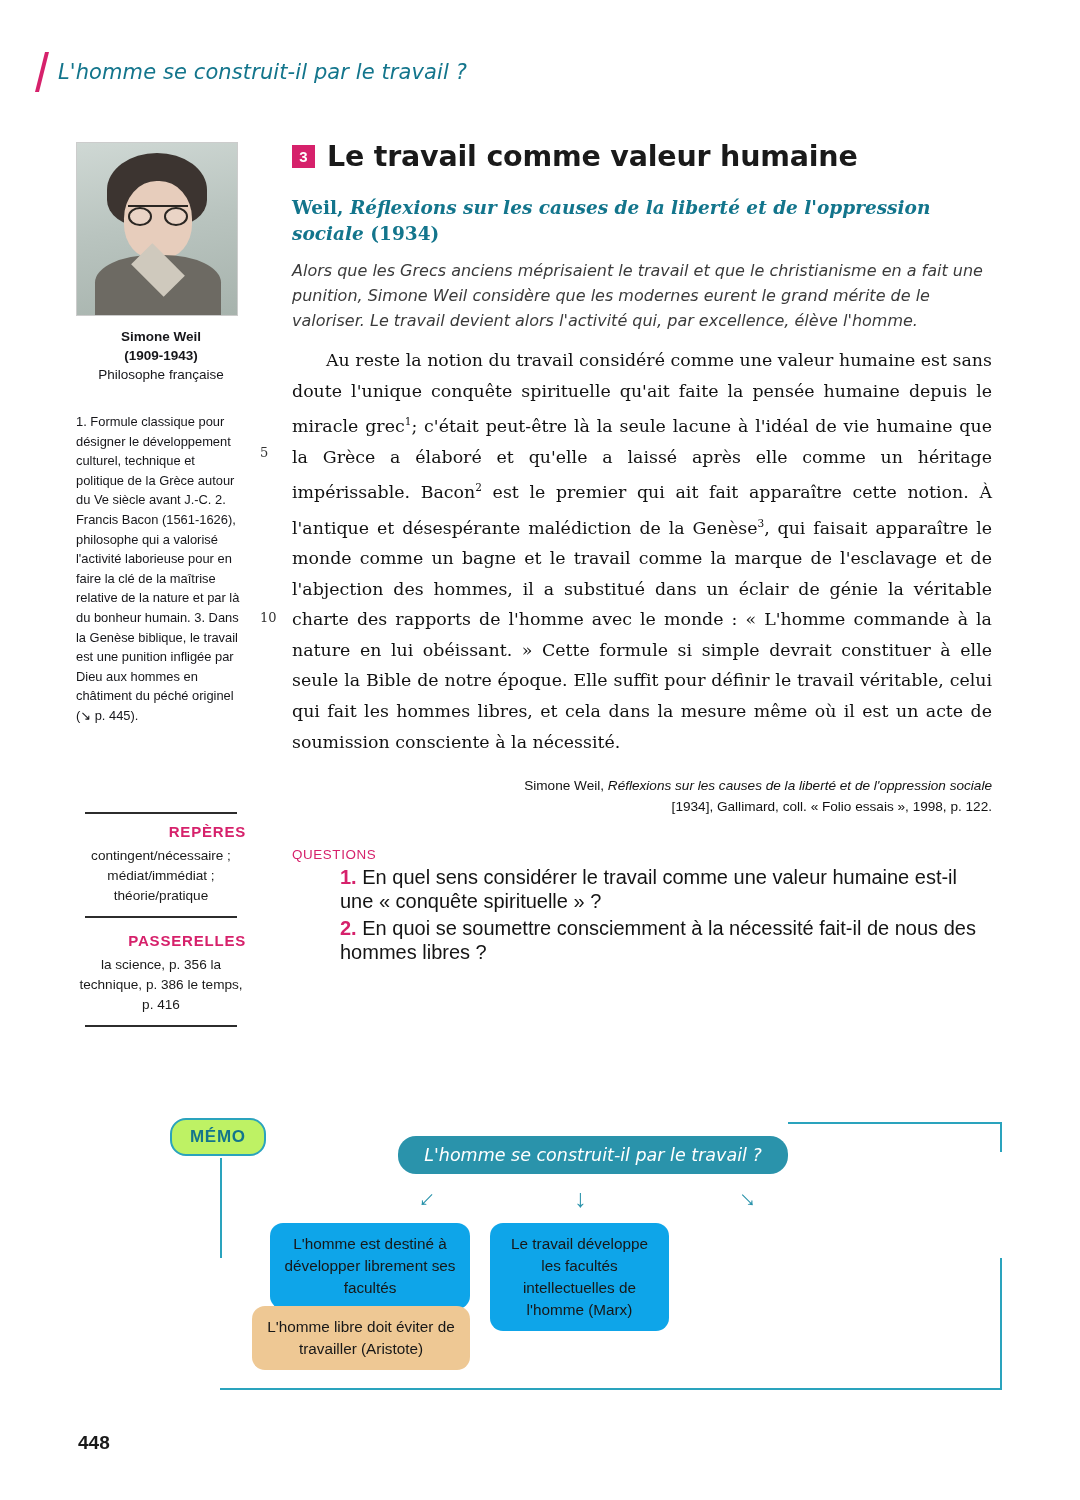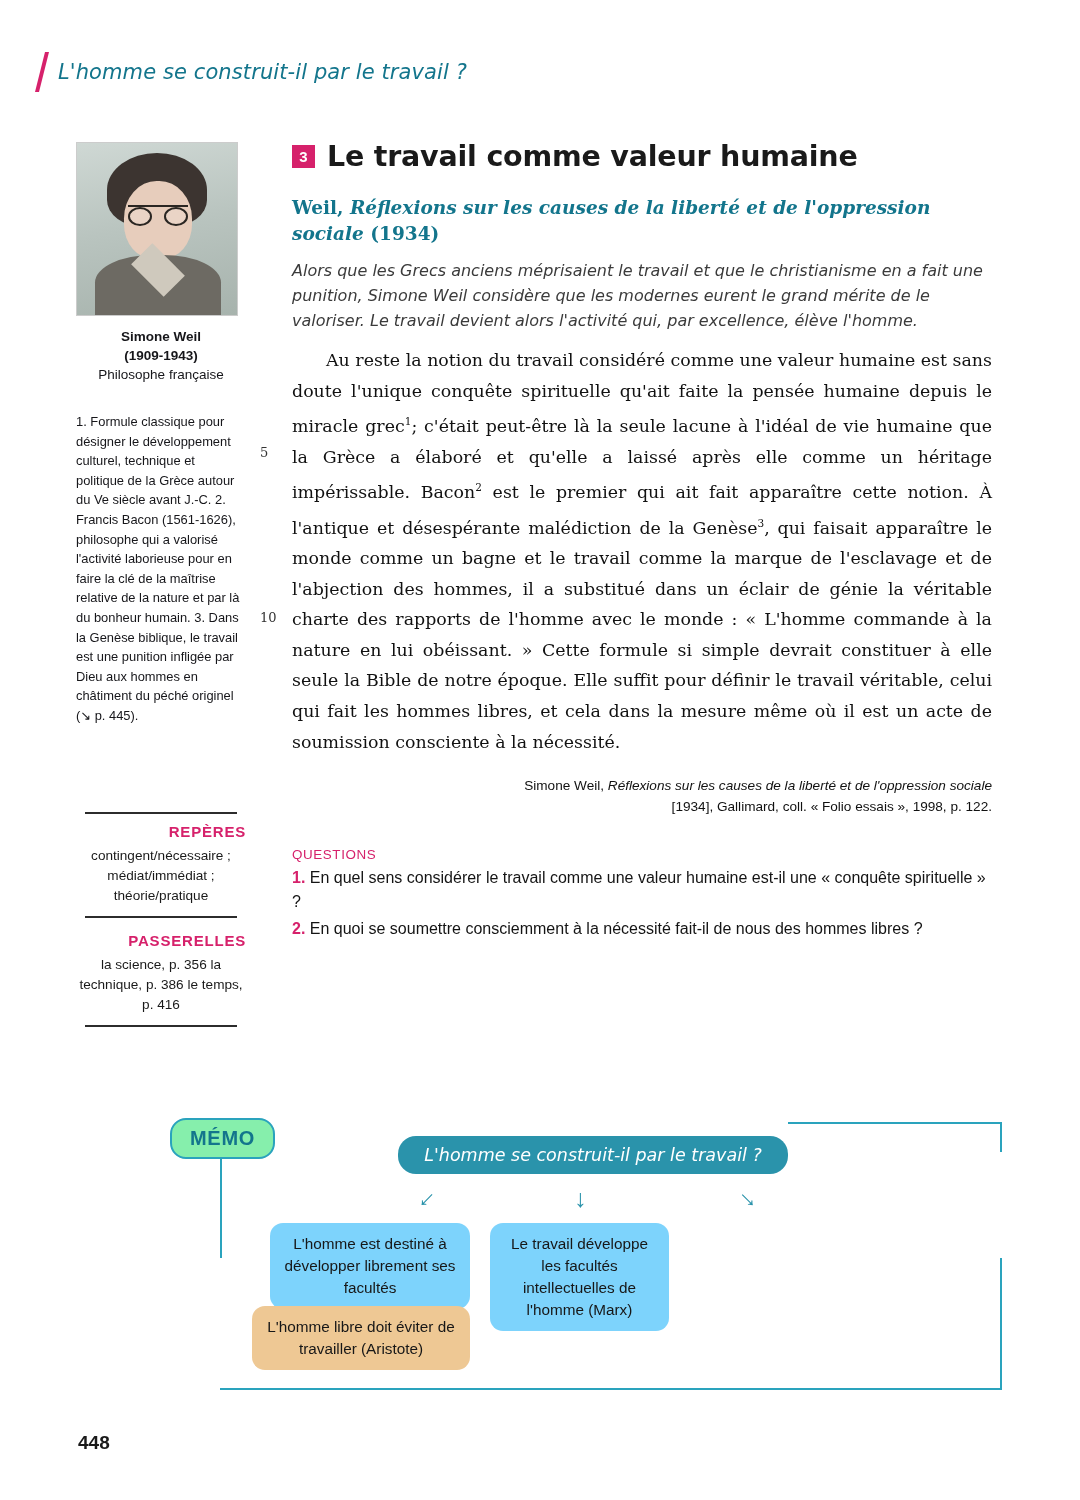--- a/index.html
+++ b/index.html
@@ -221,46 +221,47 @@
   .ref i { font-style: italic; }
 
   .questions-head {
     margin-top: 30px;
     color: #d6216b;
     font-size: 13.4px;
     letter-spacing: 0.6px;
     font-weight: normal;
   }
   .question {
-    font-size: 16px;
+    font-size: 20px;
     line-height: 23.5px;
     margin-top: 4px;
     color: #141414;
+    margin-left: 48px;
   }
   .question b { color: #d6216b; font-weight: bold; }
 
   
   .memo {
     position: absolute;
     left: 170px;
     top: 1108px;
     width: 830px;
     height: 300px;
   }
   .memo-badge {
     position: absolute;
     left: 0; top: 10px;
     padding: 7px 18px;
     border: 2px solid #2aa3bd;
     border-radius: 16px;
     color: #13758c;
     font-weight: bold;
-    font-size: 20px;
+    font-size: 17px;
     letter-spacing: 0.7px;
-    background: #86efac;
+    background: #bef264;
   }
   .memo-main {
     position: absolute;
     left: 228px; top: 28px;
     width: 390px;
     background: #2a93ab;
     color: #fff;
     border-radius: 18px;
     text-align: center;
     padding: 9px 0;
@@ -271,21 +272,21 @@
   .memo-box {
     position: absolute;
     border-radius: 13px;
     text-align: center;
     font-size: 15.3px;
     line-height: 22px;
     padding: 10px 12px;
     box-sizing: border-box;
     color: #171717;
   }
-  .green { background: #7dd3fc; }
+  .green { background: #0ea5e9; }
   .orange { background: #eec894; }
 
   .box-a { left: 100px; top: 115px; width: 200px; }
   .box-b { left: 320px; top: 115px; width: 179px; }
   .box-c { left: 548px; top: 122px; width: 212px; }
   .box-d { left: 82px; top: 198px; width: 218px; }
 
   .arrow {
     position: absolute;
     color: #2a93ab;

